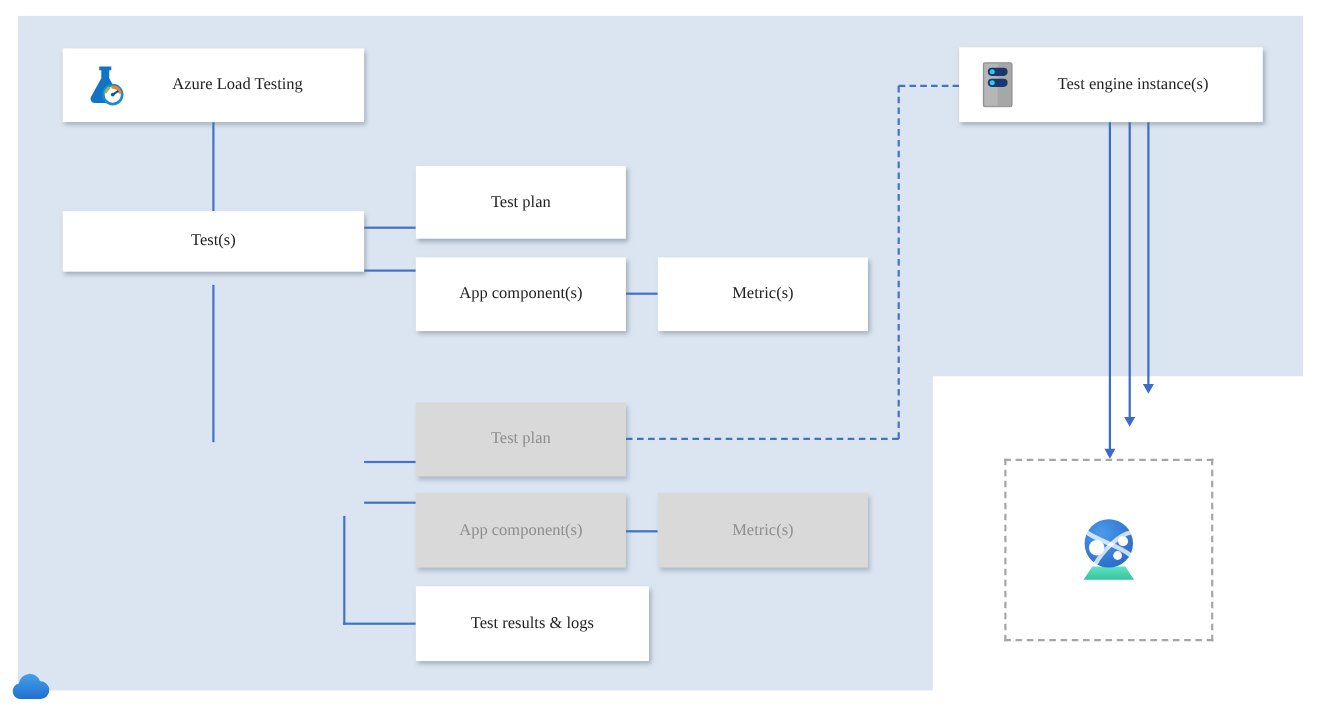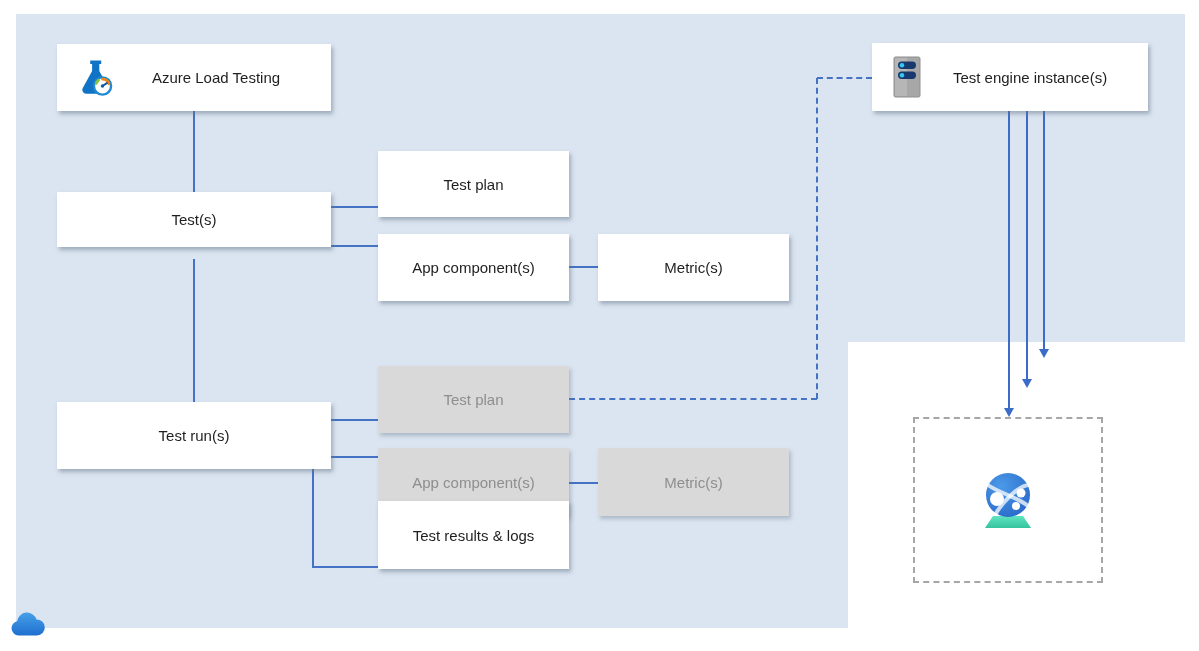--- a/index.html
+++ b/index.html
@@ -1,18 +1,18 @@
 <!DOCTYPE html>
 <html><head>
 <meta charset="utf-8">
 <style>
   html,body{margin:0;padding:0;background:#ffffff;}
   .canvas{
     position:relative;width:1199px;height:651px;background:#ffffff;
-    font-family:Liberation Sans, sans-serif;overflow:hidden;
+    font-family:Liberation Serif, serif;overflow:hidden;
   }
   .bg-region{
     position:absolute;left:16px;top:14px;width:1169px;height:614px;
     background:#dbe5f1;
     clip-path:polygon(0 0,1169px 0,1169px 328px,832px 328px,832px 614px,0 614px);
   }
   .node{
     position:absolute;background:#ffffff;
     box-shadow:2px 3px 4px rgba(100,115,135,.5);
     display:flex;align-items:center;justify-content:center;
@@ -82,23 +82,20 @@
         <circle cx="25.5" cy="28" r="1.7" fill="#0f5a9e"></circle>
       </svg>
     </span>
     <span class="lbl" style="margin-right:14px;">Azure Load Testing</span>
   </div>
 
   <div class="node" style="left:57px;top:192px;width:274px;height:55px;">
     <span class="lbl">Test(s)</span>
   </div>
 
-  <div class="node" style="left:57px;top:402px;width:274px;height:67px;">
-    <span class="lbl">Test run(s)</span>
-  </div>
 
   <div class="node" style="left:378px;top:151px;width:191px;height:66px;">
     <span class="lbl">Test plan</span>
   </div>
 
   <div class="node" style="left:378px;top:234px;width:191px;height:67px;">
     <span class="lbl">App component(s)</span>
   </div>
 
   <div class="node" style="left:598px;top:234px;width:191px;height:67px;">
@@ -110,21 +107,21 @@
   </div>
 
   <div class="node gray" style="left:378px;top:448px;width:191px;height:68px;">
     <span class="lbl">App component(s)</span>
   </div>
 
   <div class="node gray" style="left:598px;top:448px;width:191px;height:68px;">
     <span class="lbl">Metric(s)</span>
   </div>
 
-  <div class="node" style="left:378px;top:501px;width:191px;height:68px;">
+  <div class="node" style="left:378px;top:533px;width:212px;height:68px;">
     <span class="lbl">Test results &amp; logs</span>
   </div>
 
   <div class="node" style="left:872px;top:43px;width:276px;height:68px;align-items:center;">
     <span class="icon-wrap" style="margin-left:20px;">
       <svg width="30" height="42" viewBox="0 0 30 42">
         <rect x="2" y="1" width="26" height="40" rx="1.5" fill="#a7a7a7" stroke="#8f8f8f" stroke-width="1"></rect>
         <rect x="3" y="2" width="12" height="38" fill="#b6b6b6"></rect>
         <rect x="6" y="5.5" width="18" height="7.5" rx="3.7" fill="#17396e"></rect>
         <circle cx="10" cy="9.2" r="2.3" fill="#35c8ee"></circle>

